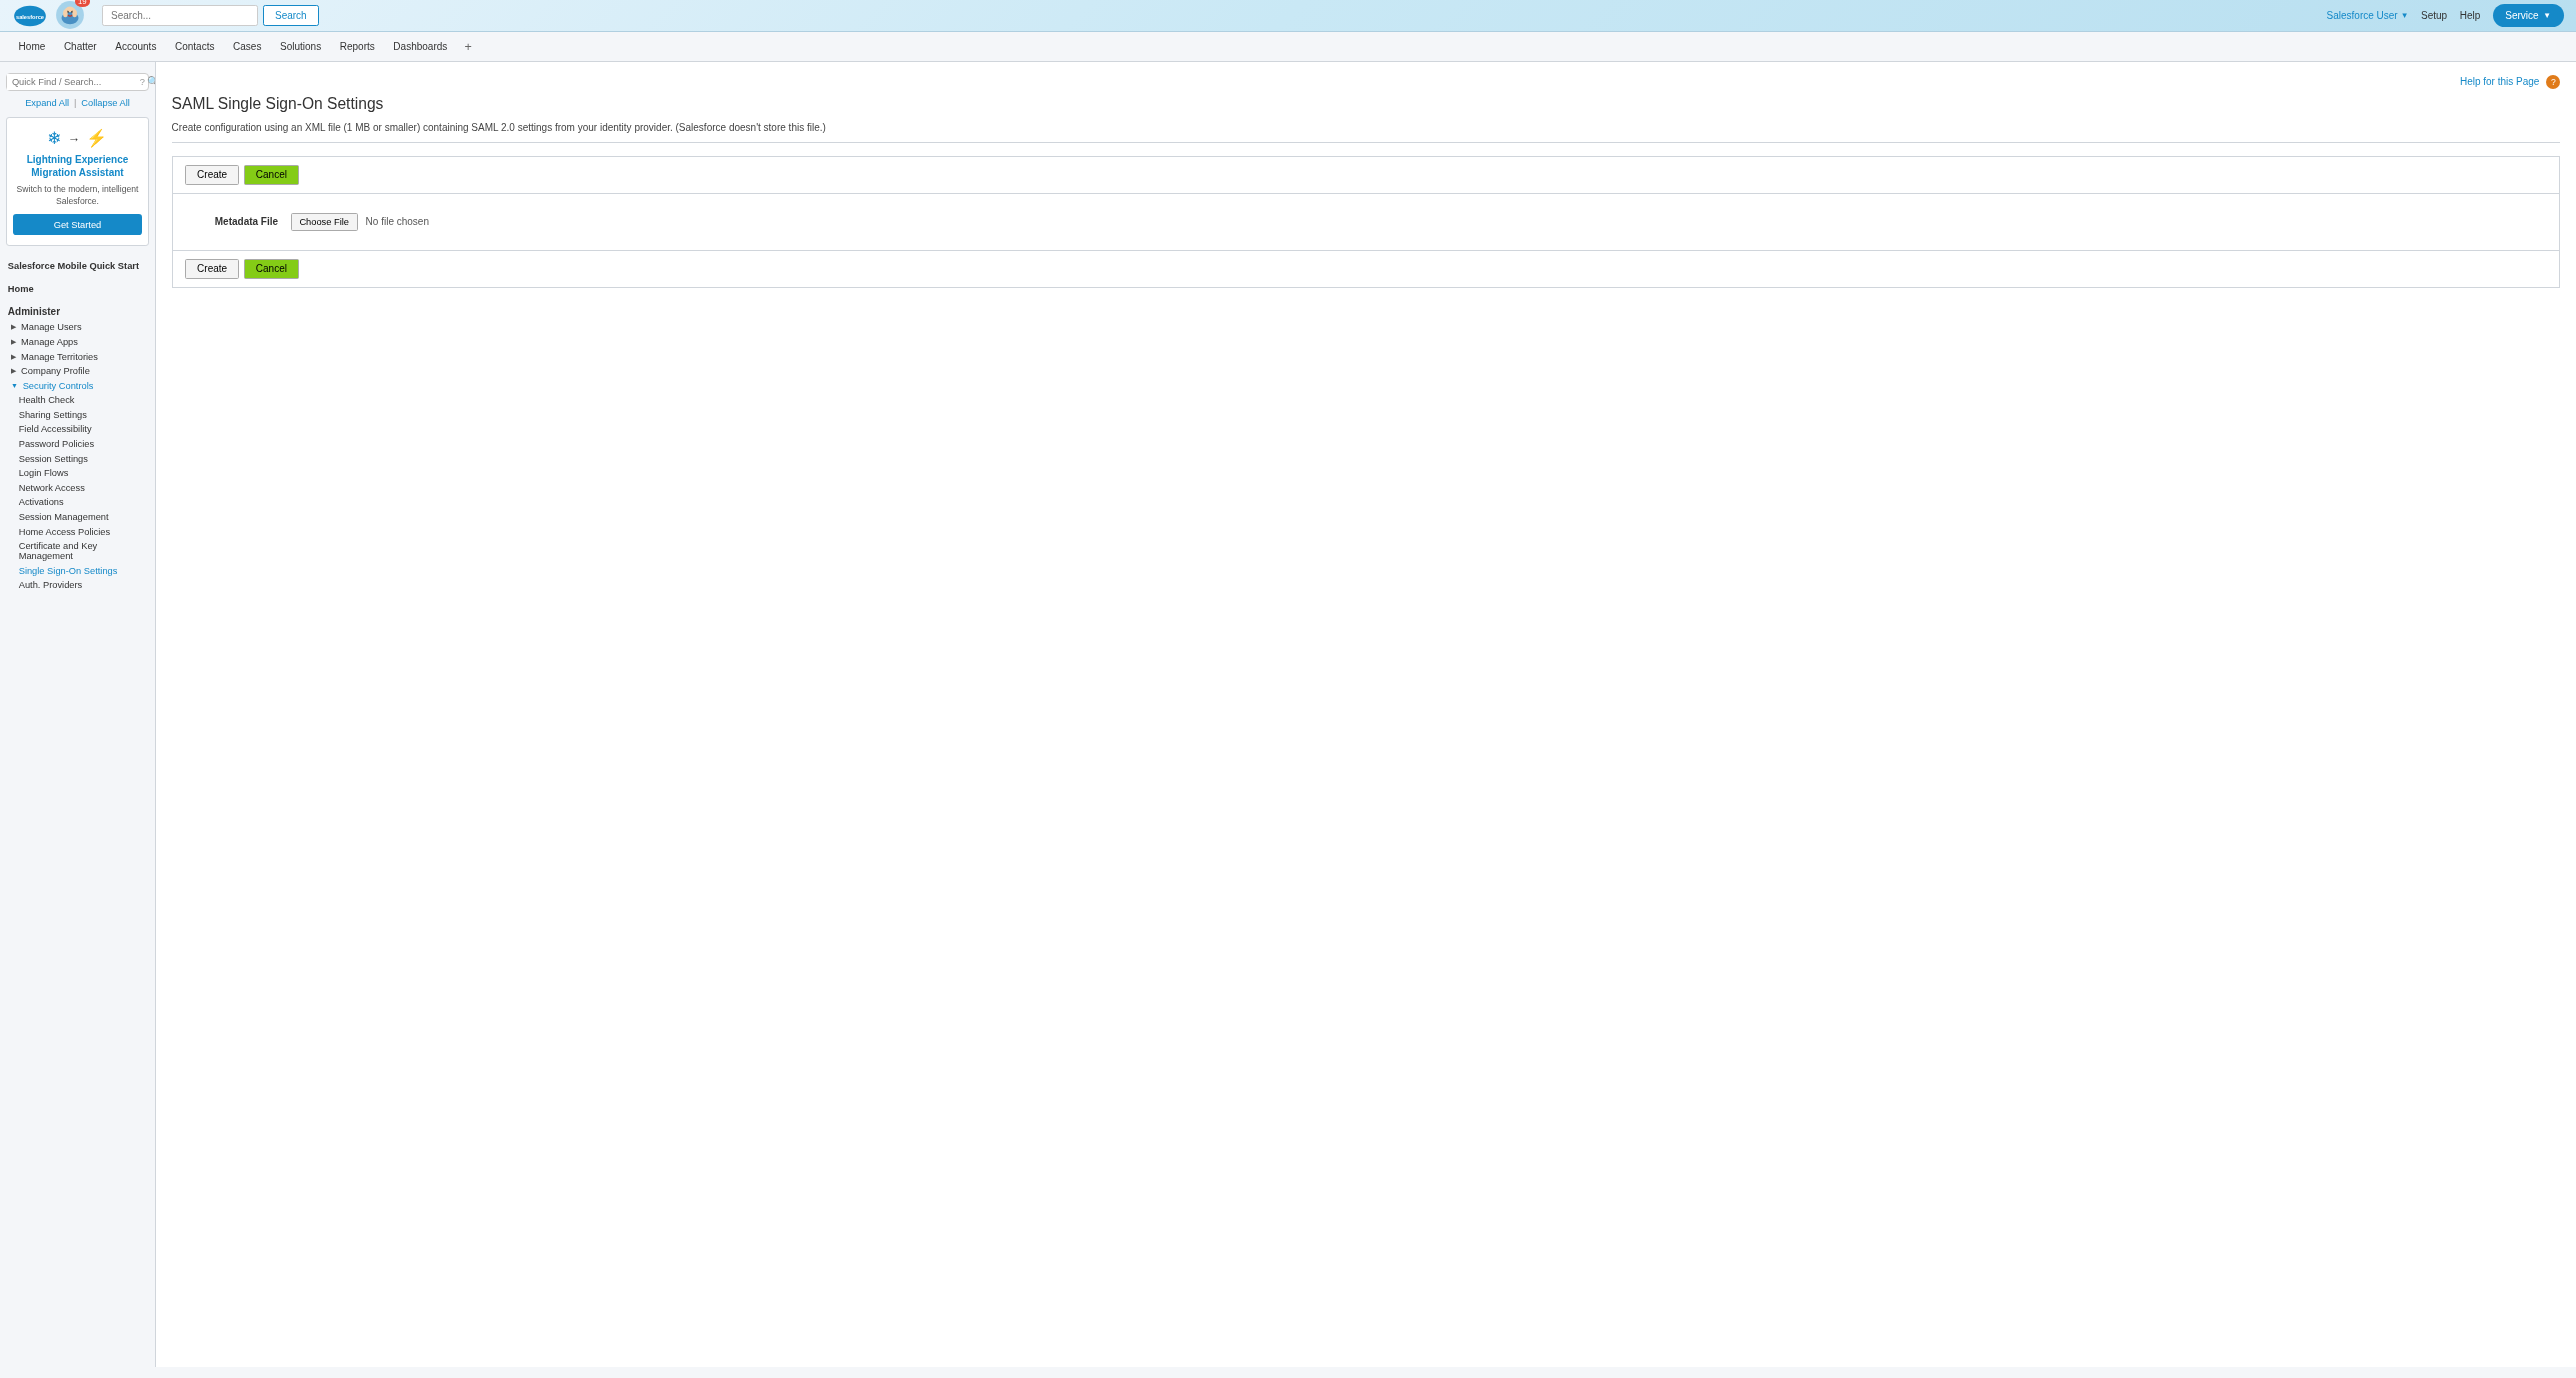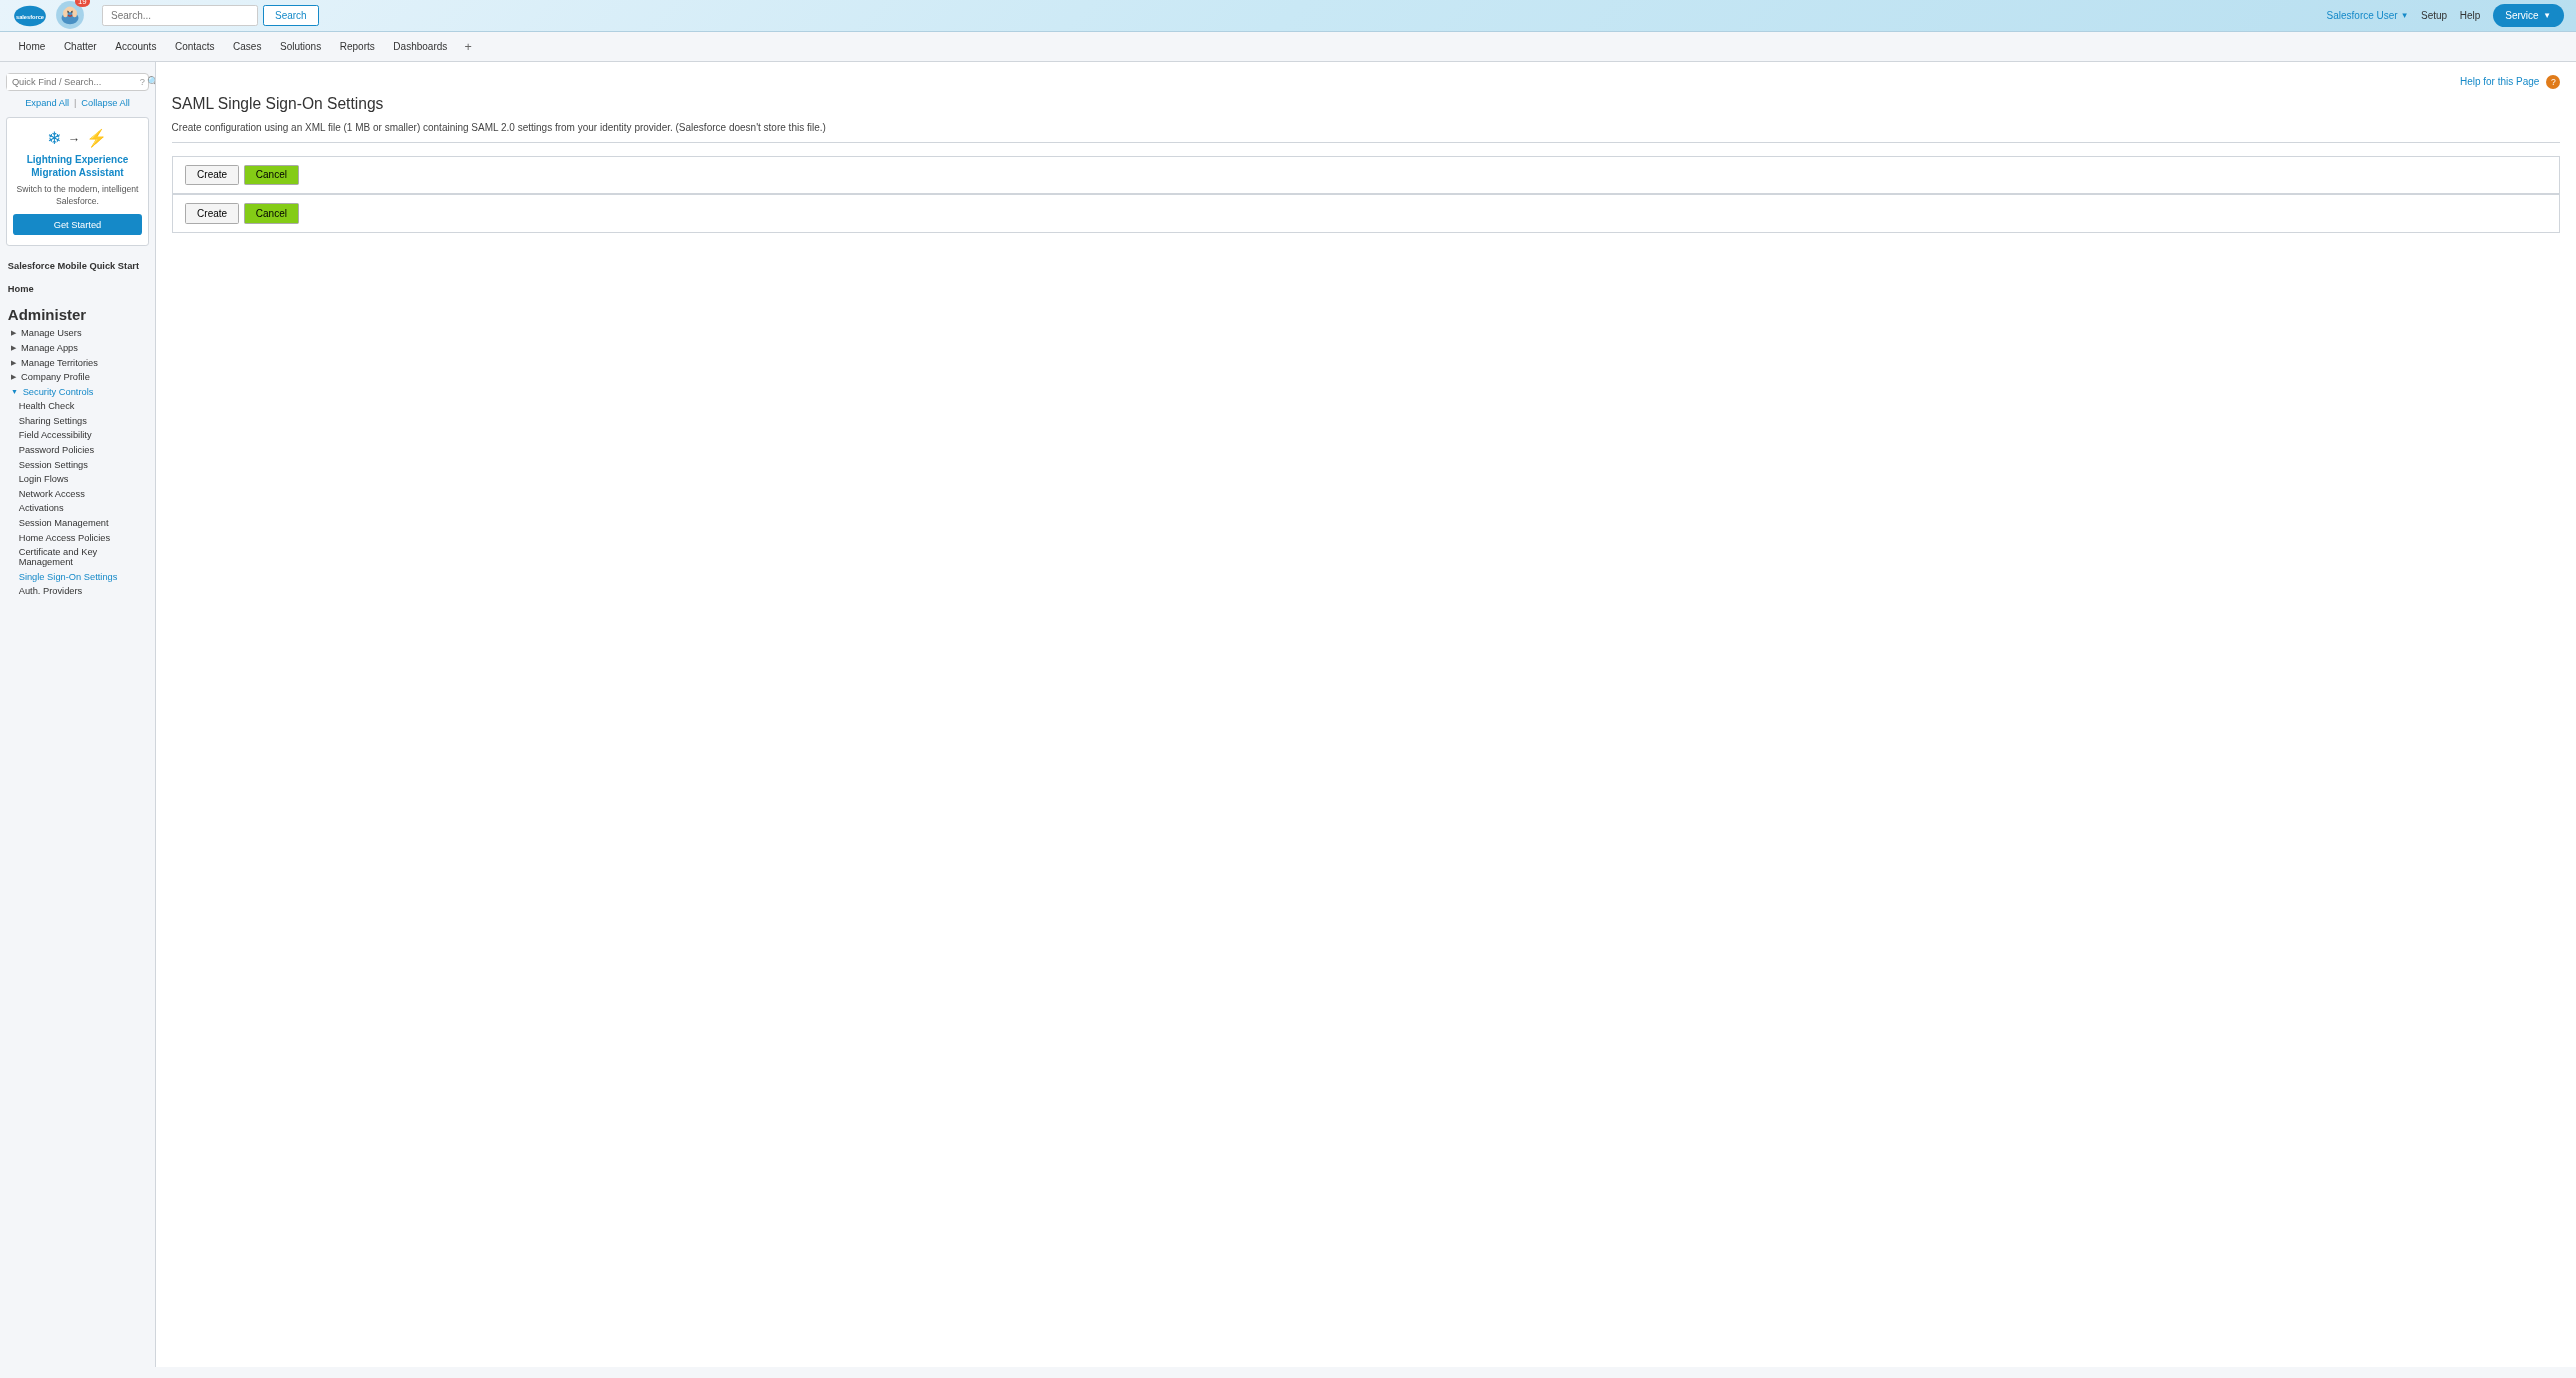--- a/index.html
+++ b/index.html
@@ -210,21 +210,21 @@
     }
 
     
     .sidebar-section-title {
       font-size: 9.3px;
       font-weight: bold;
       color: #333;
       padding: 6.2px 7.8px 3.1px;
     }
     .sidebar-section-header {
-      font-size: 15px;
+      font-size: 10px;
       font-weight: bold;
       color: #333;
       padding: 4.7px 7.8px 3.1px;
     }
     .sidebar-nav-item {
       display: flex;
       align-items: center;
       padding: 2.3px 7.8px 2.3px 11px;
       font-size: 9.3px;
       color: #333;
@@ -499,20 +499,29 @@
 
     <p class="page-description">Create configuration using an XML file (1 MB or smaller) containing SAML 2.0 settings from your identity provider. (Salesforce doesn't store this file.)</p>
 
     <div class="form-section">
 
       <div class="form-buttons-top">
         <button class="btn-create">Create</button>
         <button class="btn-cancel">Cancel</button>
       </div>
 
+      <div class="form-body">
+        <div class="form-row">
+          <label class="form-label">Metadata File</label>
+          <div class="file-input-area">
+            <button class="choose-file-btn">Choose File</button>
+            <span class="no-file-text">No file chosen</span>
+          </div>
+        </div>
+      </div>
 
       <div class="form-buttons-bottom">
         <button class="btn-create">Create</button>
         <button class="btn-cancel">Cancel</button>
       </div>
     </div>
   </div>
 </div>
 
 

